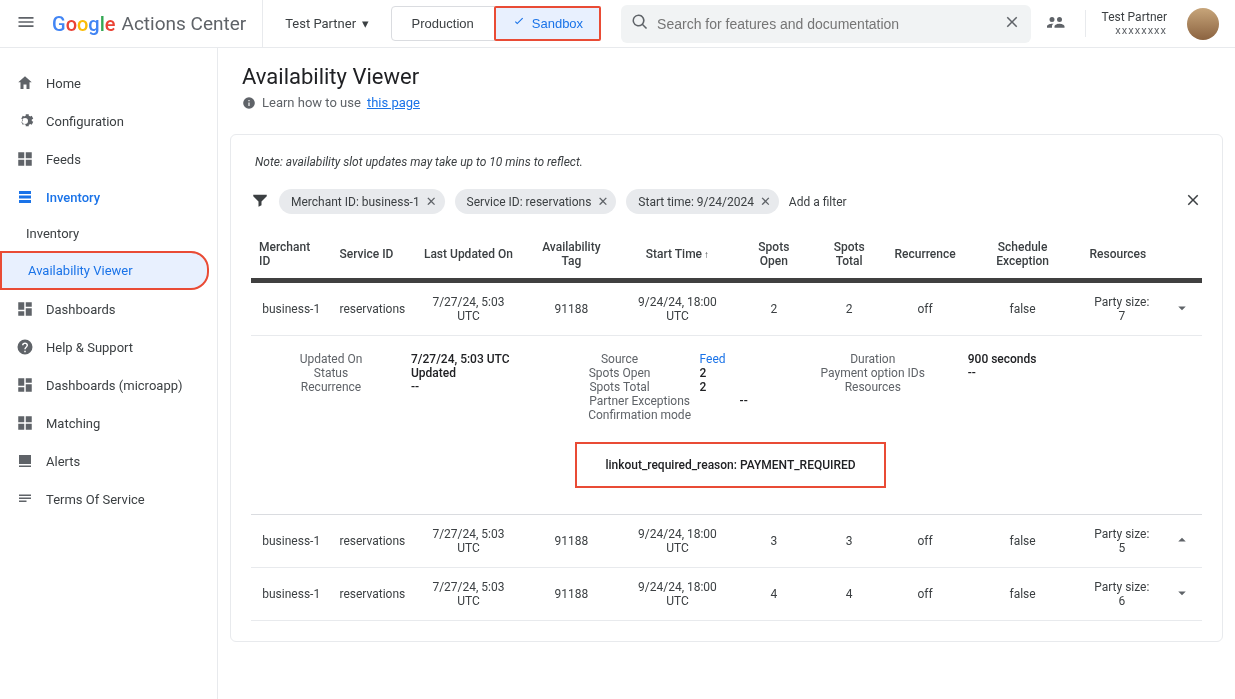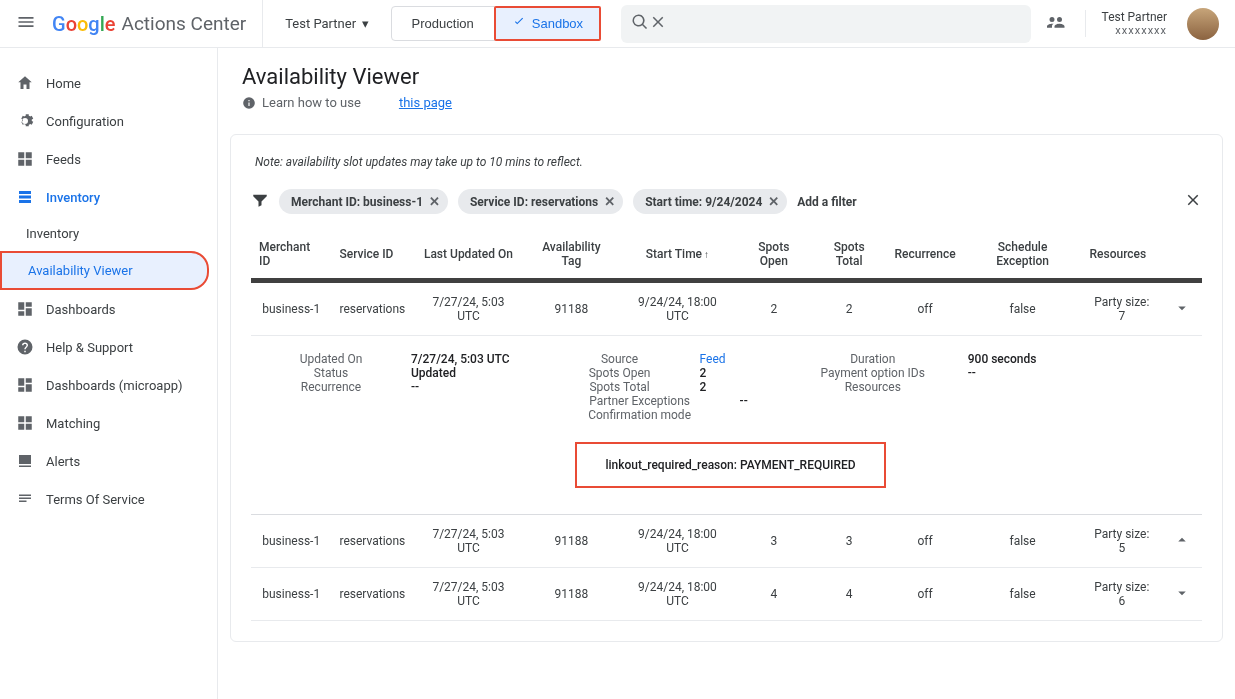--- a/index.html
+++ b/index.html
@@ -35,26 +35,26 @@
 .side-item svg { width: 18px; height: 18px; fill: #5f6368; }
 .side-item.sub { padding-left: 26px; }
 .side-item.active { color: #1a73e8; font-weight: 500; }
 .side-item.active svg { fill: #1a73e8; }
 .side-item.availability-active { background: #e8f0fe; color: #1a73e8; border-radius: 0 18px 18px 0; margin-right: 8px; border: 2px solid #e94b35; }
 
 .content { flex: 1; overflow-y: auto; background: #fff; }
 .page-header { padding: 16px 24px 12px; }
 .page-title { font-size: 22px; font-weight: 400; color: #202124; margin-bottom: 6px; }
 .page-help { display: flex; align-items: center; gap: 6px; font-size: 13px; color: #5f6368; }
-.page-help a { color: #1a73e8; text-decoration: underline; margin-left: 32px; }
+.page-help a { color: #1a73e8; text-decoration: underline; }
 .page-help svg { width: 14px; height: 14px; fill: #5f6368; }
 
 .viewer-panel { margin: 12px 12px 0 12px; border: 1px solid #e8eaed; border-radius: 6px; padding-bottom: 20px; }
 .note-text { font-style: italic; font-size: 12px; color: #3c4043; padding: 20px 24px 12px; }
-.filter-bar { display: flex; align-items: center; gap: 10px; padding: 8px 20px; font-weight: bold; }
+.filter-bar { display: flex; align-items: center; gap: 10px; padding: 8px 20px; }
 .filter-chip { display: inline-flex; align-items: center; background: #e8eaed; border-radius: 14px; padding: 5px 8px 5px 12px; font-size: 12px; color: #3c4043; gap: 6px; }
 .filter-chip .chip-x { font-size: 13px; color: #5f6368; cursor: pointer; }
 .add-filter { font-size: 12px; color: #3c4043; cursor: pointer; }
 .filter-close { margin-left: auto; cursor: pointer; }
 .filter-close svg, .filter-funnel svg { width: 18px; height: 18px; fill: #3c4043; }
 
 .data-table { width: calc(100% - 40px); margin: 8px 20px 0; border-collapse: collapse; }
 .data-table th { font-size: 12px; font-weight: 500; color: #3c4043; text-align: left; padding: 10px 8px; border-bottom: 5px solid #404040; vertical-align: middle; }
 .data-table th.center, .data-table td.center { text-align: center; }
 .data-table td { font-size: 12px; color: #3c4043; padding: 12px 8px; border-bottom: 1px solid #e8eaed; vertical-align: middle; text-align: center; }
@@ -101,20 +101,21 @@
       <span class="check-icon"><svg viewBox="0 0 24 24">
             <path d="M9 16l-4-4 1.4-1.4L9 13.2 17.6 4.6 19 6z"></path>
           </svg></span>
       <span>Sandbox</span>
     </button>
   </div>
   <div class="search-bar">
     <span class="s-icon"><svg viewBox="0 0 24 24">
           <path d="M10 2a8 8 0 105 14.3l5 5 1.4-1.4-5-5A8 8 0 0010 2zm0 2a6 6 0 110 12 6 6 0 010-12z"></path>
         </svg></span>
+    <input placeholder="Search for features and documentation" style="">
     <span class="clear-icon"><svg viewBox="0 0 24 24">
           <path d="M19 6.4L17.6 5 12 10.6 6.4 5 5 6.4 10.6 12 5 17.6 6.4 19 12 13.4 17.6 19 19 17.6 13.4 12z"></path>
         </svg></span>
   </div>
   <div class="right-icons">
     <span><svg width="20" height="20" viewBox="0 0 24 24" fill="#5f6368">
           <path d="M15 12a3 3 0 100-6 3 3 0 000 6zm-9 0a3 3 0 100-6 3 3 0 000 6zm0 2c-2 0-6 1-6 3v2h6v-2c0-.7.3-1.9 2-2.8C7.5 14 6.6 14 6 14zm9 0c-2 0-6 1-6 3v2h12v-2c0-2-4-3-6-3z"></path>
         </svg></span>
     <div class="user-info">
       <span class="user-name">Test Partner</span>

